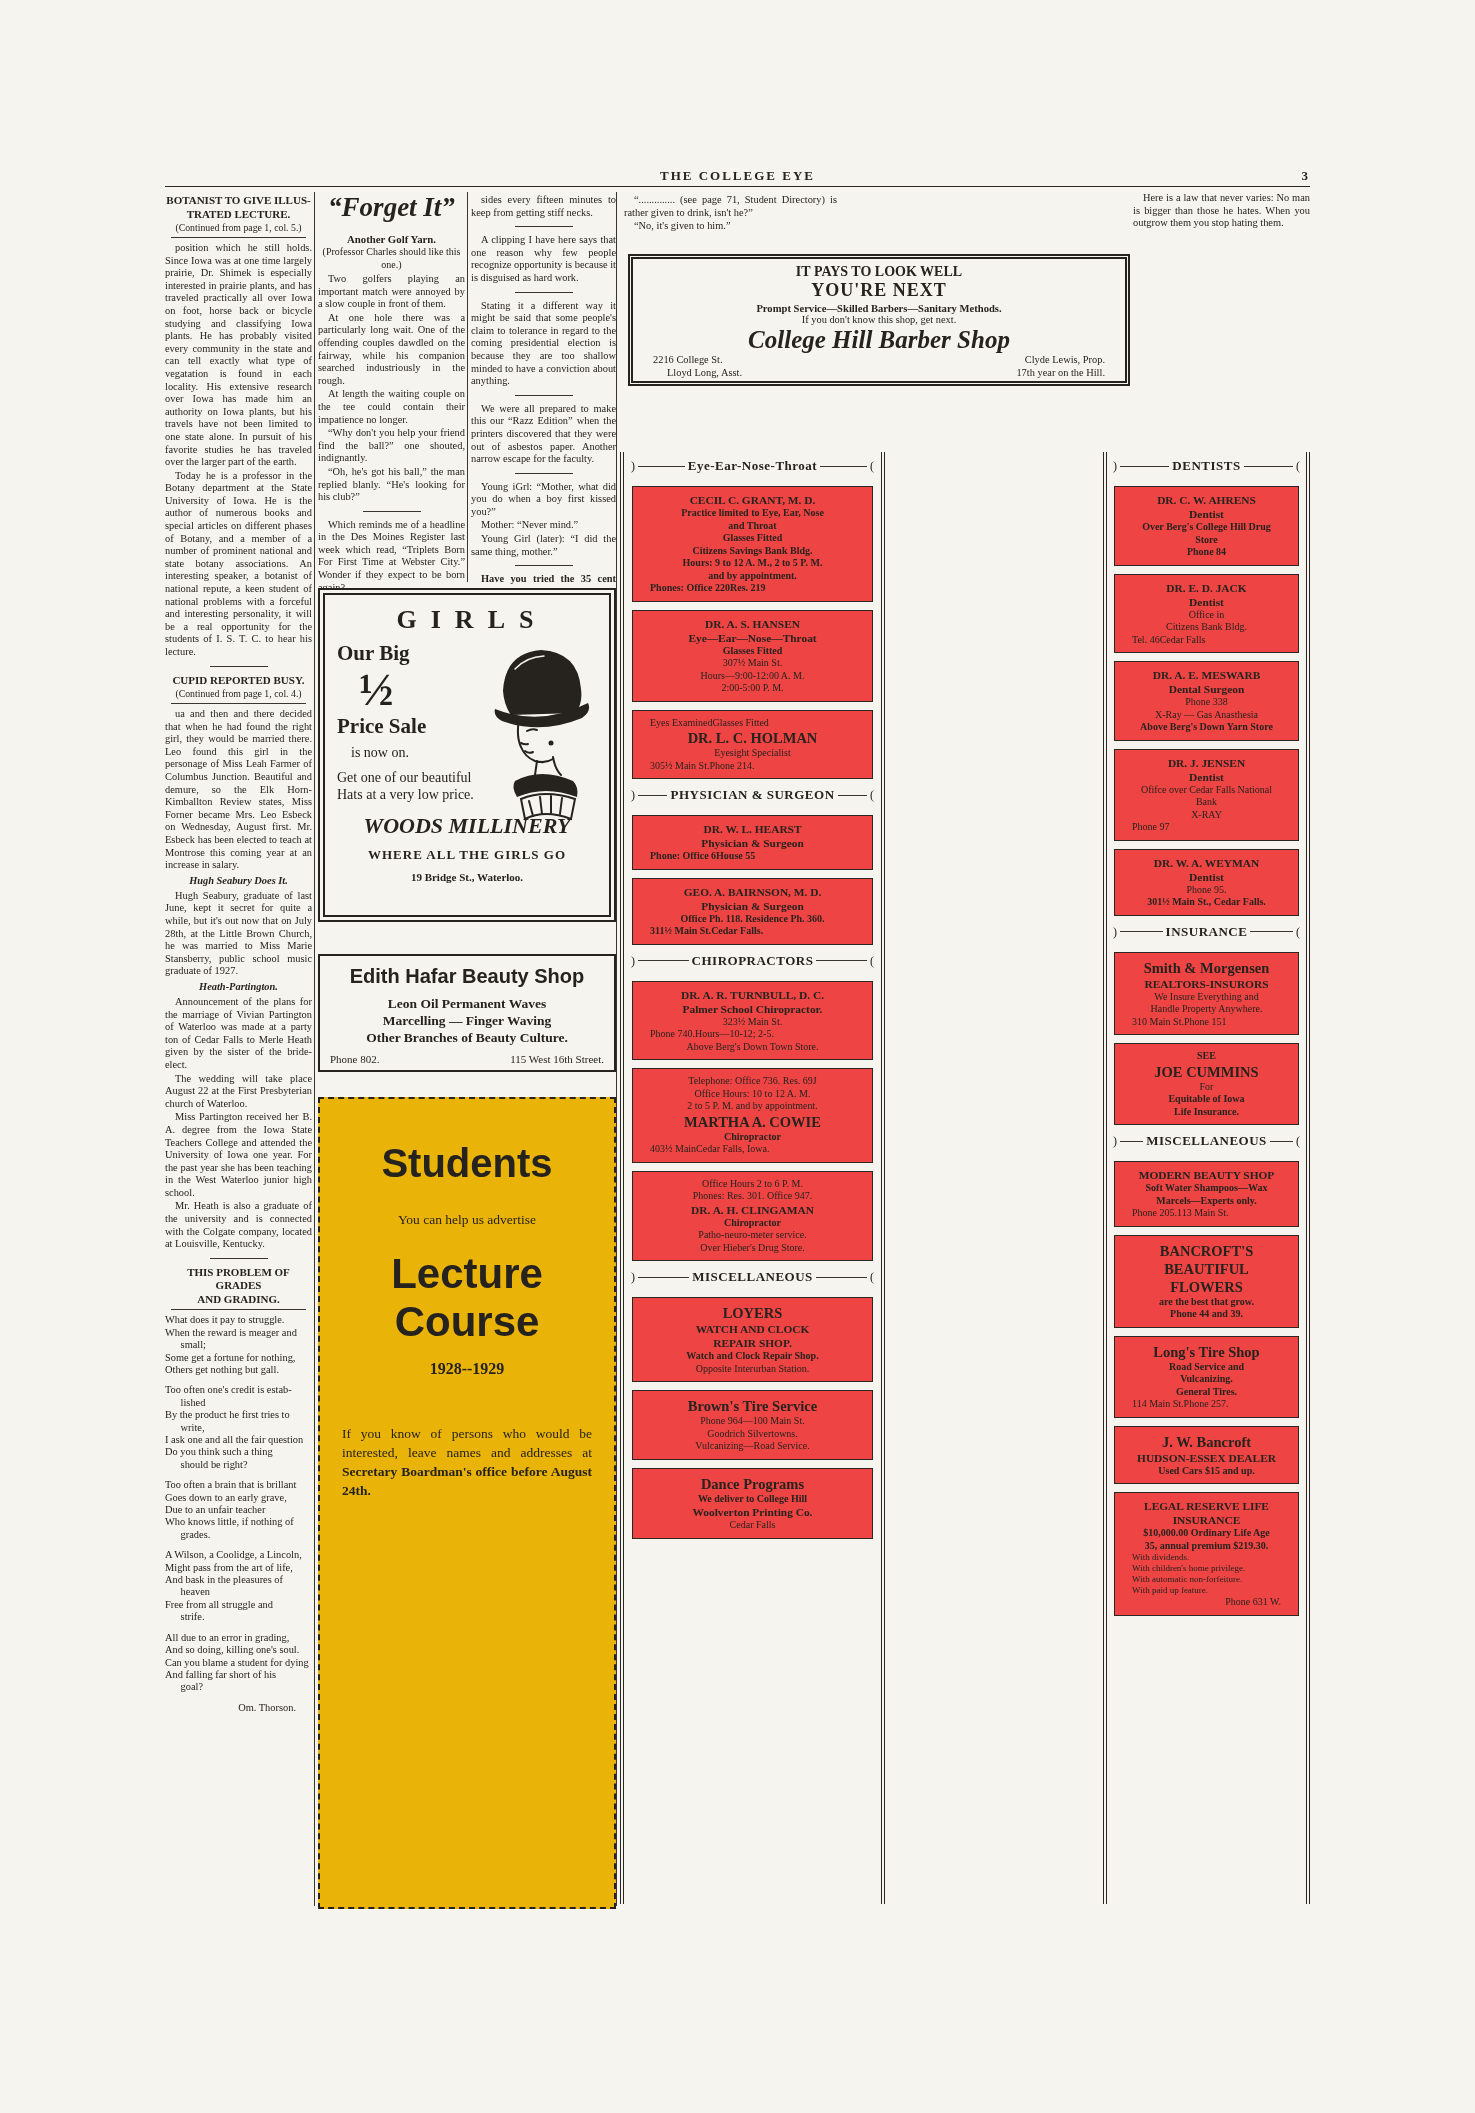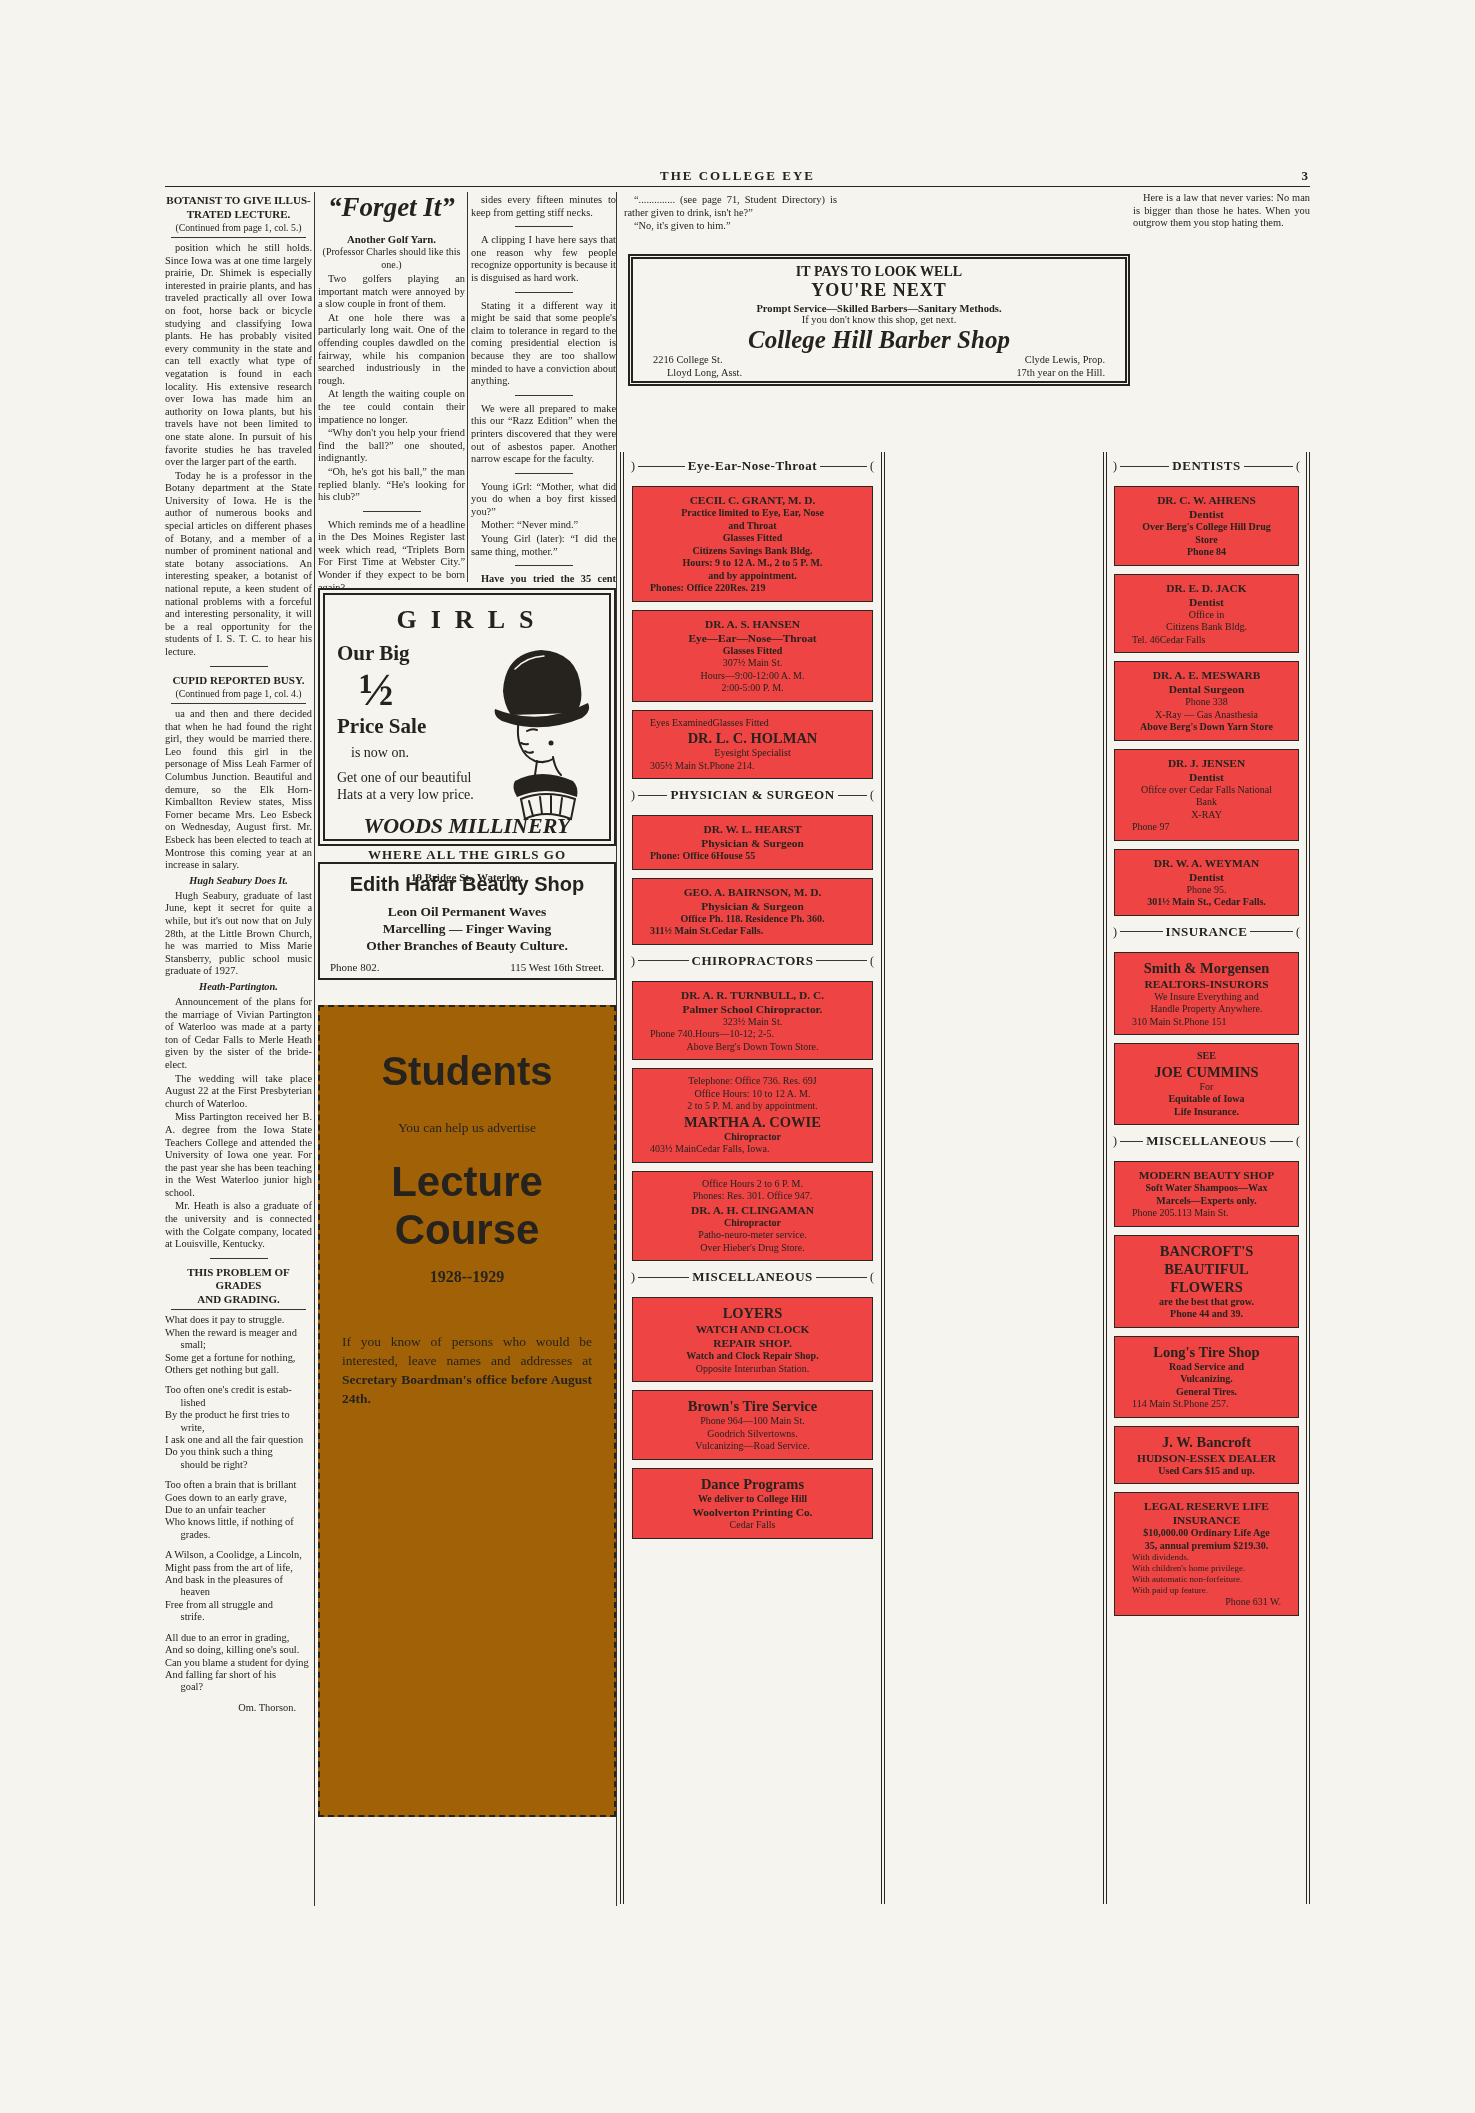--- a/index.html
+++ b/index.html
@@ -35,39 +35,39 @@
   .quip4 { position:absolute; left:459px; top:26px; width:213px; }
   .lawquip { position:absolute; left:968px; top:24px; width:177px; }
 
   .forget-title { font-style:italic; font-weight:bold; font-size:27px; text-align:center; margin:0 0 10px; }
   .golfhdr { font-weight:bold; font-size:10.8px; text-align:center; line-height:13px; }
   .golfsub { font-size:10px; text-align:center; line-height:12.5px; margin-bottom:2px; }
   .bold { font-weight:bold; }
   .notice { font-weight:bold; }
 
   
-  .girls { border:7px double #26231e; background:#f6f4ef; padding:10px 12px 8px; height:258px; position:relative; margin-bottom:16px; }
+  .girls { border:7px double #26231e; background:#f6f4ef; padding:10px 12px 8px; height:334px; position:relative; margin-bottom:32px; }
   .girls-title { font-weight:bold; font-size:26px; letter-spacing:14px; text-align:center; padding-left:10px; }
   .girls-left { width:158px; margin-top:6px; }
   .g-ourbig { font-weight:bold; font-size:21px; }
   .g-half { font-weight:bold; font-size:46px; line-height:48px; margin-left:22px; }
   .g-price { font-weight:bold; font-size:21px; }
   .g-now { font-size:14px; margin:6px 0 8px 14px; }
   .g-getone { font-size:14px; line-height:17px; width:155px; }
   .girls-illo { position:absolute; right:12px; top:44px; }
   .g-shop { font-style:italic; font-weight:bold; font-size:22px; text-align:center; margin-top:10px; }
   .g-tag { font-weight:bold; font-size:13px; text-align:center; margin-top:8px; letter-spacing:1px; }
   .g-addr { font-size:11px; font-weight:bold; text-align:center; margin-top:8px; }
 
   .hafar { border:2px solid #26231e; background:#f6f4ef; padding:9px 10px 7px; text-align:center; margin-bottom:25px; height:118px; }
   .hafar-name { font-family:"Liberation Sans", sans-serif; font-weight:bold; font-size:20px; margin-bottom:7px; }
   .hafar-line { font-weight:bold; font-size:13.5px; line-height:17px; }
   .hafar-foot { display:flex; justify-content:space-between; font-size:11px; margin-top:7px; }
 
-  .students { border:2px dashed #26231e; background:#a16207; height:812px; padding:42px 22px 0; text-align:center; }
+  .students { border:2px dashed #26231e; background:#eab308; height:812px; padding:42px 22px 0; text-align:center; }
   .stu-title { font-family:"Liberation Sans", sans-serif; font-weight:bold; font-size:40px; }
   .stu-sub { font-size:13.5px; margin-top:26px; }
   .stu-course { font-family:"Liberation Sans", sans-serif; font-weight:bold; font-size:42px; margin-top:22px; }
   .stu-years { font-weight:bold; font-size:16px; margin-top:14px; }
   .stu-body { font-size:13.5px; line-height:19px; text-align:justify; text-indent:0; margin-top:46px; }
 
   .barber { position:absolute; left:463px; top:86px; width:502px; height:132px; border:5px double #26231e; background:#f6f4ef; text-align:center; padding:5px 20px 4px; }
   .bar1 { font-weight:bold; font-size:14px; }
   .bar2 { font-weight:bold; font-size:18px; letter-spacing:1px; }
   .bar3 { font-weight:bold; font-size:10.6px; margin-top:2px; }

